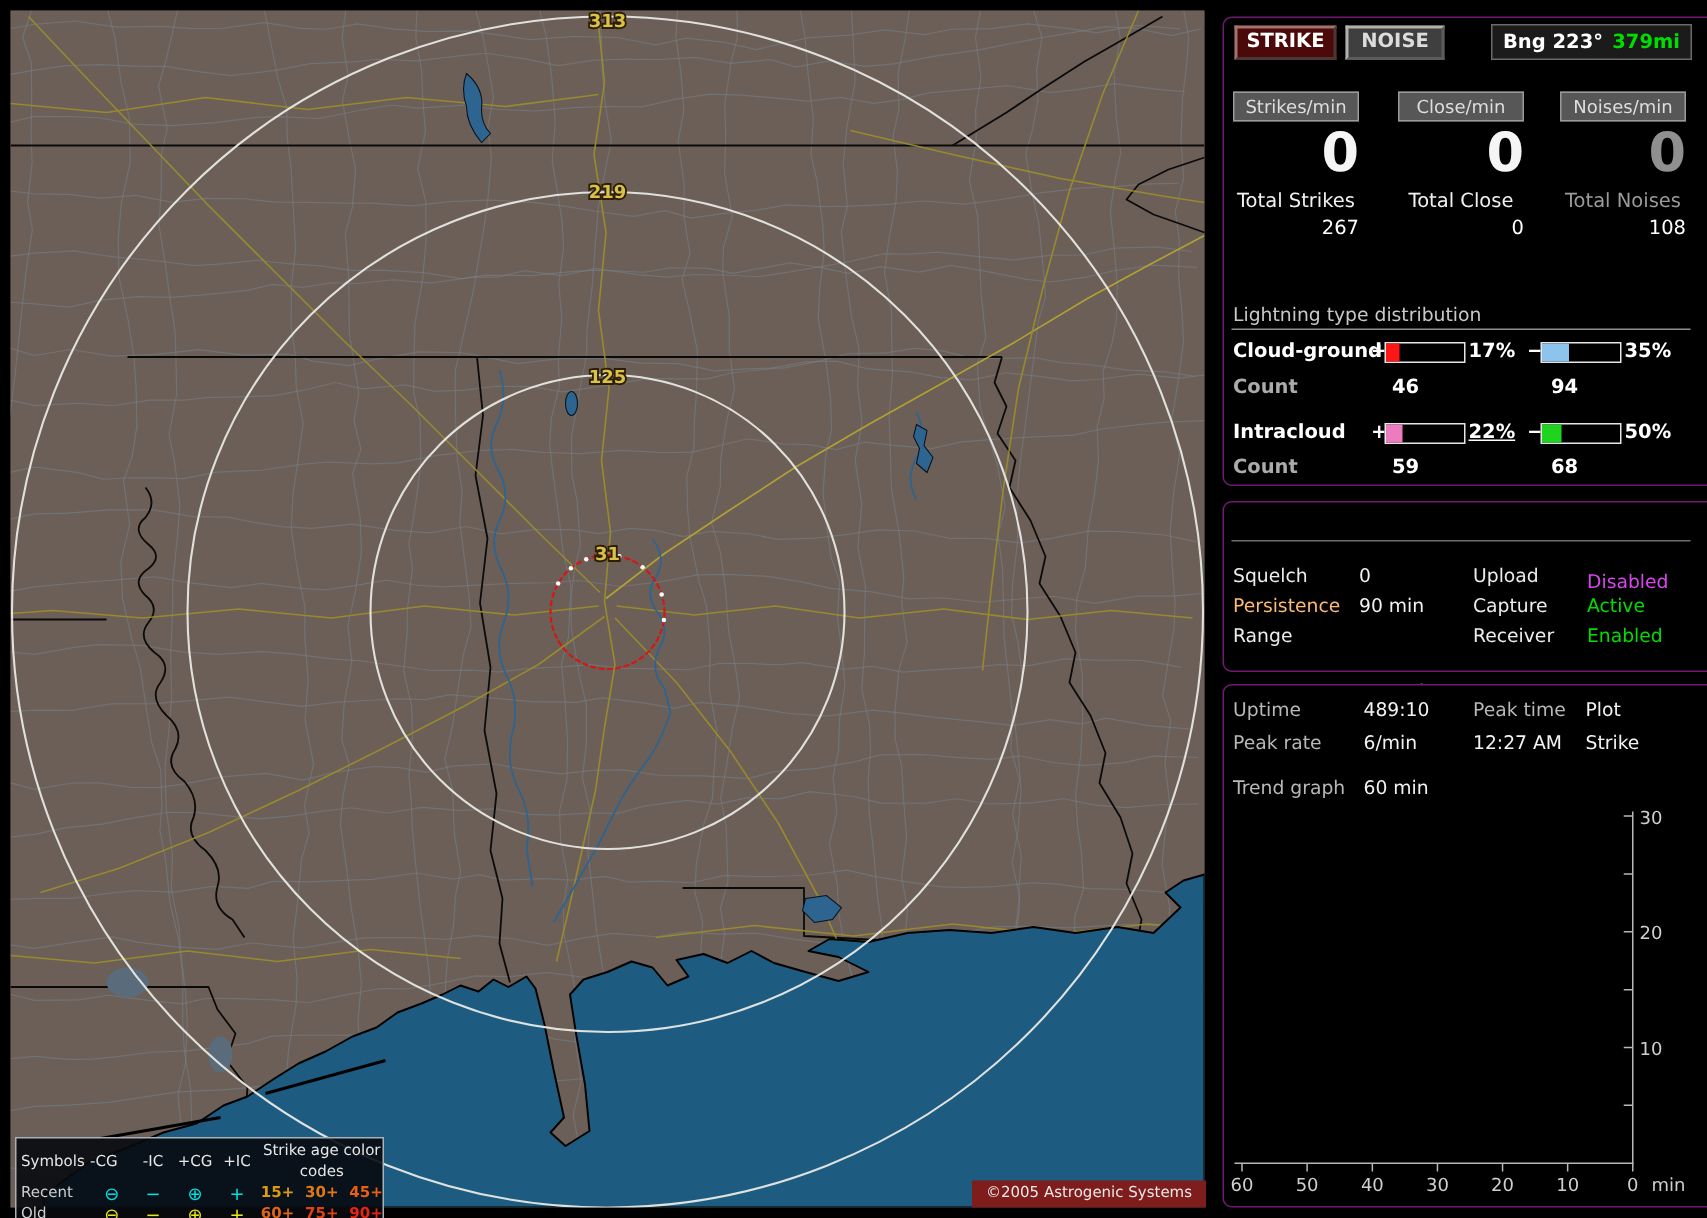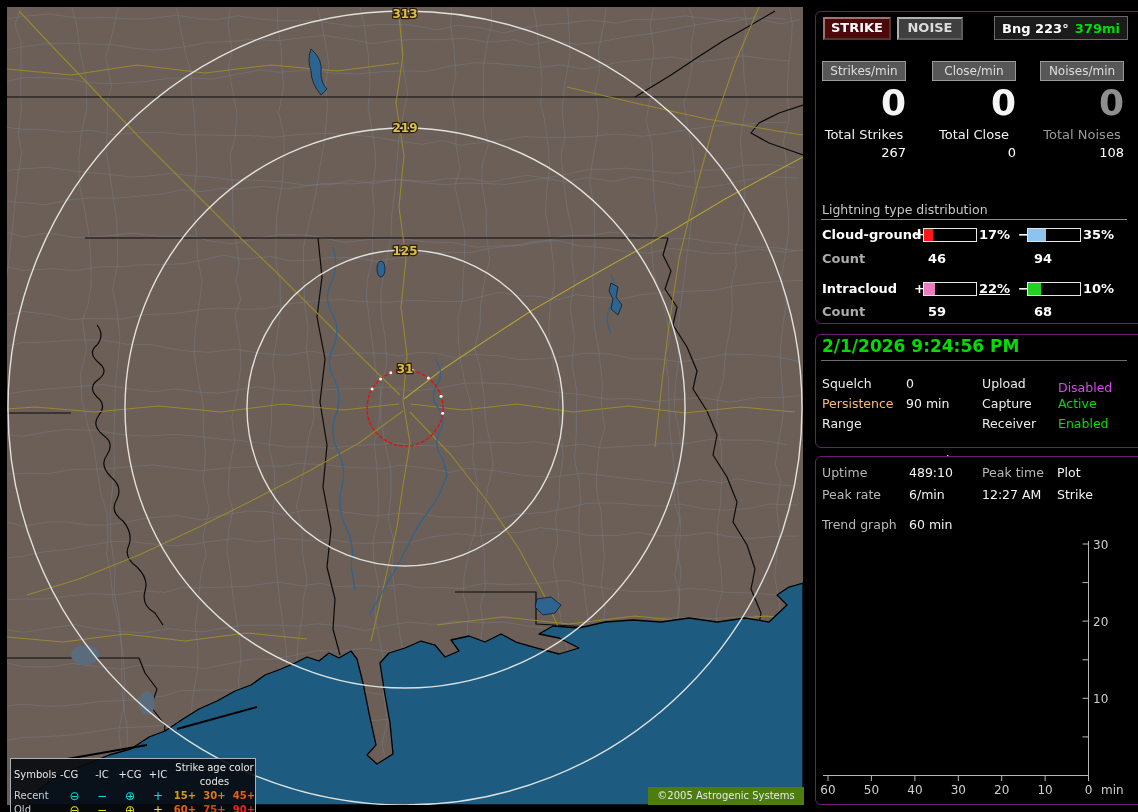--- a/index.html
+++ b/index.html
@@ -27,21 +27,21 @@
   
   #legend{position:absolute;left:3px;top:751px;width:246px;background:rgba(8,10,14,.9);
           border:1px solid #aab0b8;font-size:10px;padding:2px 3px 3px 3px;box-sizing:border-box;}
   .lgrid{display:grid;grid-template-columns:46px 29px 26px 30px 26px 28px 31px 28px;
          line-height:14px;align-items:center;}
   .lgrid .hd{color:#e6e6e6;}
   .lgrid .sym{font-size:12px;text-align:center;line-height:13px;}
   .lgrid .age{font-weight:bold;text-align:center;}
   .lgrid .rowlab{color:#cfcfcf;}
 
-  #map-copyright{position:absolute;left:641px;top:780px;width:156px;height:18px;background:#4d7c0f;
+  #map-copyright{position:absolute;left:641px;top:780px;width:156px;height:18px;background:#7f1d1d;
           color:#e8e8e8;font-size:10px;line-height:18px;text-align:center;}
 
   
   .panel{position:absolute;left:815px;width:362px;background:#000;border:1px solid #701a75;
          border-radius:6px;box-sizing:border-box;}
   #panel-top{top:11px;height:313px;}
   #panel-status{top:334px;height:114px;}
   #panel-trend{top:456px;height:349px;}
   .abs{position:absolute;}
 
@@ -279,29 +279,28 @@
     <span style="left:6px;top:269px;">Intracloud</span>
     <span style="left:98px;top:269px;">+</span>
     <span class="bar" style="left:107px;top:270px;">
         <i style="width: 22%; background: rgb(236, 124, 192);"></i>
       </span>
     <span style="left:163px;top:269px;text-decoration:underline;">22%</span>
     <span style="left:202px;top:269px;">−</span>
     <span class="bar" style="left:211px;top:270px;">
         <i style="width: 25%; background: rgb(30, 212, 30);"></i>
       </span>
-    <span style="left:267px;top:269px;">10%</span>
+    <span style="left:267px;top:269px;">50%</span>
     <span style="left:6px;top:292px;color:#ababab;">Count</span>
     <span style="left:112px;top:292px;">59</span>
     <span style="left:218px;top:292px;">68</span>
   </div>
 </div>
 
 <div id="panel-status" class="panel">
-  <div id="date-line" class="abs" style="color: rgb(0, 221, 0);">2/1/2026 9:24:56 PM</div>
   <div id="date-underline" class="abs"></div>
 
   <div class="statrow">
     <span style="left:6px;top:41px;color:#ececec;">Squelch</span>
     <span style="left: 90px; top: 41px; color: rgb(242, 242, 242);">0</span>
     <span style="left:166px;top:41px;color:#ececec;">Upload</span>
     <span style="left: 242px; top: 45px; color: #d946ef;">Disabled</span>
   </div>
   <div class="statrow">
     <span style="left:6px;top:61px;color:#fdba74;">Persistence</span>

